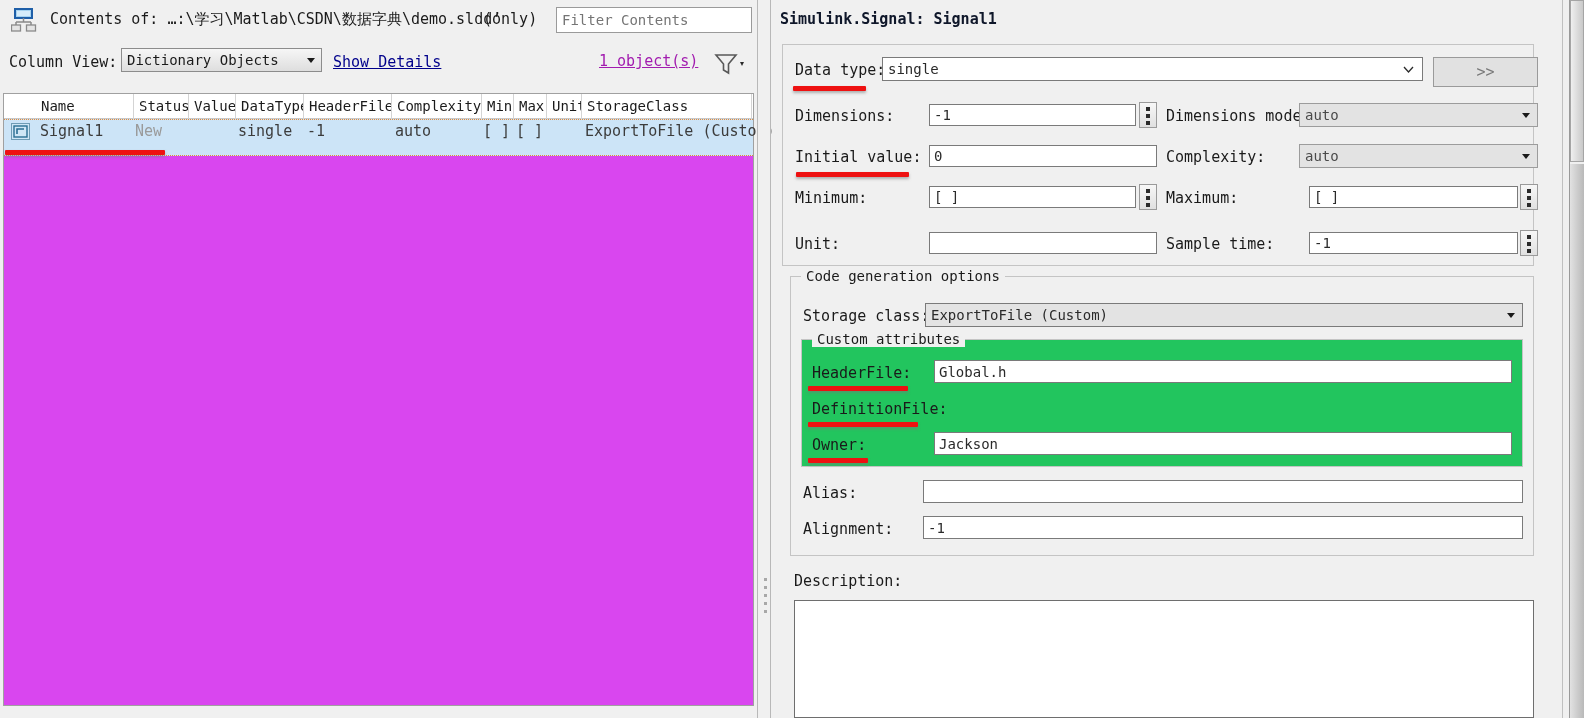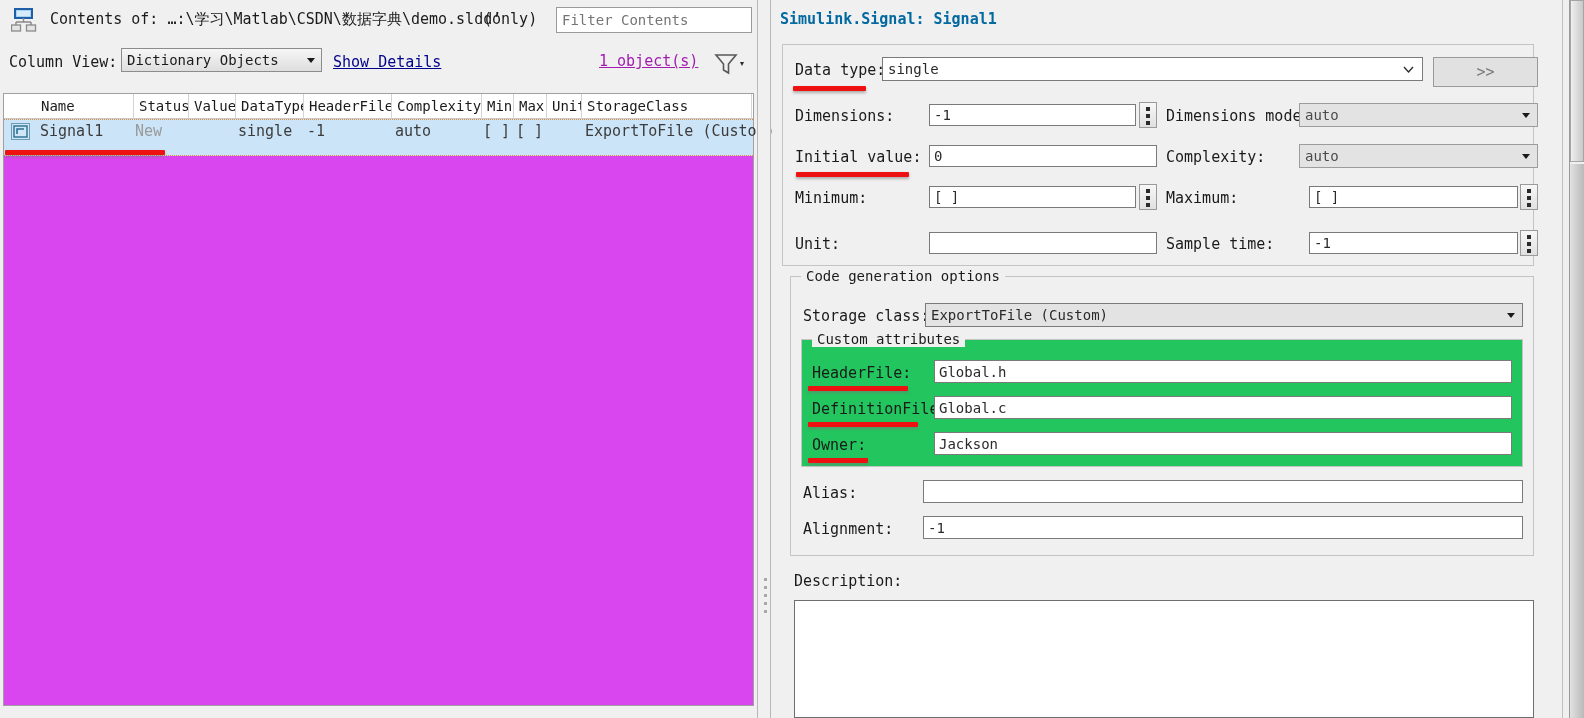--- a/index.html
+++ b/index.html
@@ -109,21 +109,21 @@
   #splitter .grip { position: absolute; left: 6px; top: 578px; }
   #splitter .grip i { display: block; width: 3px; height: 3px; background: #a8a8a8; margin-bottom: 5px; }
 
   
   #right-panel {
     position: absolute; left: 772px; top: 0; width: 800px; height: 718px;
     background: #f0f0f0; overflow: hidden;
   }
   .panel-title {
     position: absolute; left: 8px; top: 10px;
-    font-size: 15px; font-weight: bold; color: #0369a1;
+    font-size: 15px; font-weight: bold; color: #0f172a;
   }
   .groupbox {
     position: absolute; border: 1px solid #c4c4c4; background: #f0f0f0;
   }
   .group-legend {
     position: absolute; top: -9px; left: 10px; padding: 0 5px;
     background: #f0f0f0; font-size: 14px; color: #1a1a1a; white-space: nowrap;
   }
   .fld-label {
     position: absolute; font-size: 15px; color: #1a1a1a; white-space: nowrap;
@@ -349,21 +349,20 @@
         <span class="chev"></span>
       </div>
 
       <div class="groupbox" style="left:10px; top:62px; width:722px; height:128px; background:#22c55e;">
         <div class="group-legend">Custom attributes</div>
 
         <div class="fld-label" style="left:10px; top:24px;">HeaderFile:</div>
         <input class="txt" style="left: 132px; top: 20px; width: 578px; height: 23px;" type="text" value="Global.h">
 
         <div class="fld-label" style="left:10px; top:60px;">DefinitionFile:</div>
-        <input class="txt" style="left: 132px; top: 56px; width: 578px; height: 23px;" type="text" value="Global.c">
 
         <div class="fld-label" style="left:10px; top:96px;">Owner:</div>
         <input class="txt" style="left: 132px; top: 92px; width: 578px; height: 23px;" type="text" value="Jackson">
       </div>
 
       <div class="fld-label" style="left:12px; top:207px;">Alias:</div>
       <input class="txt" style="left: 132px; top: 203px; width: 600px; height: 23px;" type="text" value="">
 
       <div class="fld-label" style="left:12px; top:243px;">Alignment:</div>
       <input class="txt" style="left: 132px; top: 239px; width: 600px; height: 23px;" type="text" value="-1">

